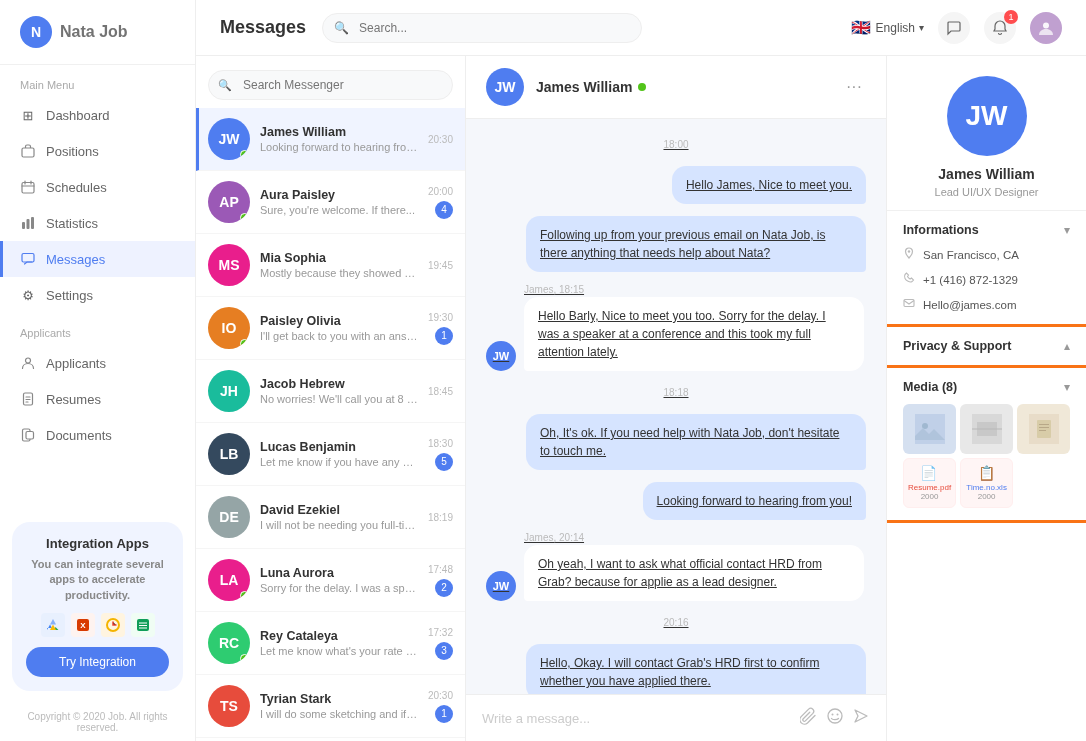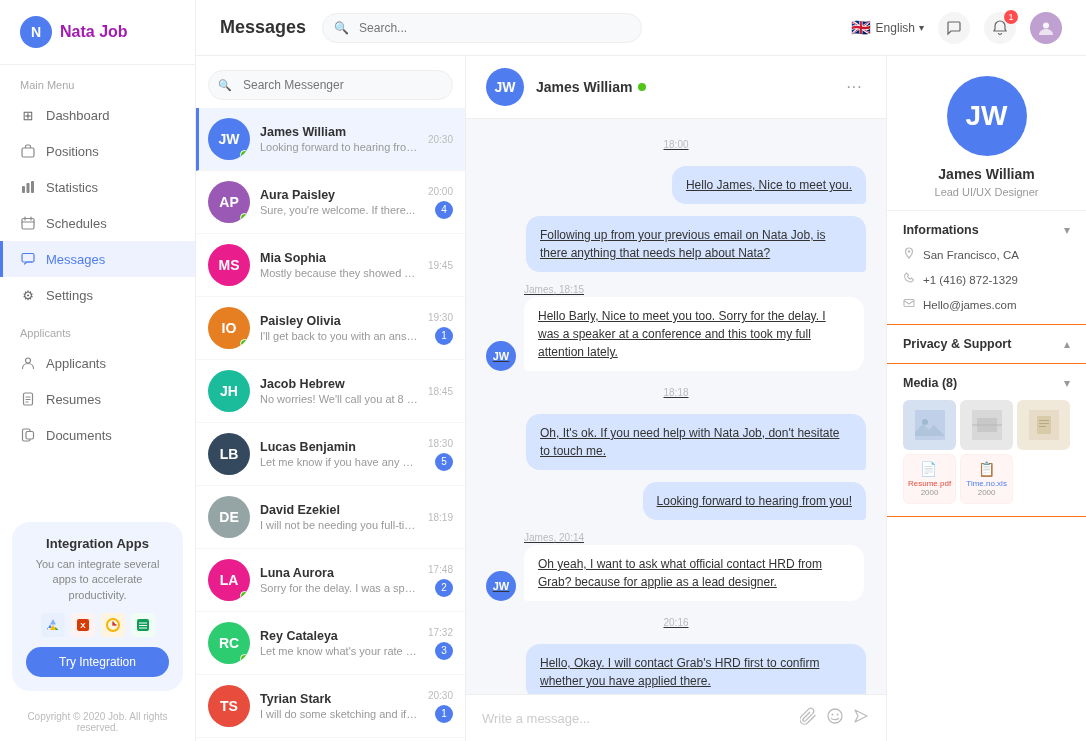--- a/index.html
+++ b/index.html
@@ -5,29 +5,29 @@
     * { box-sizing: border-box; margin: 0; padding: 0; }
     body { font-family: 'Segoe UI', Arial, sans-serif; background: #f0f2f5; font-size: 13px; color: #333; height: 741px; width: 1086px; overflow: hidden; }
 
     
     .app-wrapper { display: flex; height: 100%; width: 100%; }
 
     
     .sidebar { width: 196px; background: #fff; display: flex; flex-direction: column; height: 100%; border-right: 1px solid #eee; flex-shrink: 0; }
     .sidebar-logo { display: flex; align-items: center; gap: 8px; padding: 16px 20px; border-bottom: 1px solid #f0f0f0; }
     .logo-circle { width: 32px; height: 32px; border-radius: 50%; background: #4f7df0; color: #fff; display: flex; align-items: center; justify-content: center; font-weight: 700; font-size: 14px; }
-    .logo-text { color: #a21caf; font-weight: 700; font-size: 16px; }
+    .logo-text { color: #737373; font-weight: 700; font-size: 16px; }
     .sidebar-section-label { color: #aaa; font-size: 11px; padding: 14px 20px 6px; text-transform: none; }
     .sidebar-nav { list-style: none; }
     .sidebar-nav li { display: flex; align-items: center; gap: 10px; padding: 10px 20px; cursor: pointer; color: #666; font-size: 13px; border-radius: 0; transition: background 0.15s; }
     .sidebar-nav li.active { background: #eef2ff; color: #4f7df0; border-left: 3px solid #4f7df0; padding-left: 17px; }
     .nav-icon { width: 16px; height: 16px; display: inline-flex; align-items: center; justify-content: center; flex-shrink: 0; }
     .sidebar-integration { margin: auto 12px 12px; background: #f0f4ff; border-radius: 18px; padding: 14px; text-align: center; }
     .integration-title { font-weight: 600; font-size: 13px; margin-bottom: 6px; color: #333; }
-    .integration-desc { font-size: 11px; color: #888; margin-bottom: 10px; line-height: 1.4; }
+    .integration-desc { font-size: 11px; color: #888; margin-bottom: 10px; line-height: 1.4; font-weight: bold; }
     .integration-icons { display: flex; justify-content: center; gap: 6px; margin-bottom: 10px; }
     .int-icon { width: 24px; height: 24px; border-radius: 4px; display: flex; align-items: center; justify-content: center; font-size: 12px; font-weight: 700; }
     .try-btn { background: #4f7df0; color: #fff; border: none; border-radius: 20px; padding: 8px 20px; font-size: 12px; cursor: pointer; width: 100%; }
     .sidebar-copyright { text-align: center; font-size: 10px; color: #bbb; padding: 8px; }
 
     
     .main-content { flex: 1; display: flex; flex-direction: column; overflow: hidden; }
 
     
     .top-bar { height: 56px; background: #fff; display: flex; align-items: center; padding: 0 24px; border-bottom: 1px solid #eee; gap: 16px; flex-shrink: 0; }
@@ -85,21 +85,21 @@
     .chat-input { flex: 1; border: none; outline: none; font-size: 13px; color: #555; background: transparent; }
     .chat-input::placeholder { color: #ccc; }
     .input-action { background: none; border: none; cursor: pointer; color: #bbb; font-size: 16px; }
 
     
     .right-panel { width: 200px; background: #fff; flex-shrink: 0; border-left: 1px solid #eee; display: flex; flex-direction: column; overflow-y: auto; }
     .profile-section { display: flex; flex-direction: column; align-items: center; padding: 20px 16px 12px; border-bottom: 1px solid #f0f0f0; }
     .profile-avatar { width: 80px; height: 80px; border-radius: 50%; background: #e0e0e0; overflow: hidden; display: flex; align-items: center; justify-content: center; font-size: 28px; font-weight: 700; color: #fff; margin-bottom: 10px; }
     .profile-name { font-weight: 700; font-size: 14px; text-align: center; }
     .profile-role { font-size: 11px; color: #999; text-align: center; margin-top: 4px; }
-    .panel-section { padding: 12px 16px; border-bottom: 1px solid #f97316; }
+    .panel-section { padding: 12px 16px; border-bottom: 3px solid #f97316; }
     .panel-section-header { display: flex; align-items: center; justify-content: space-between; cursor: pointer; }
     .panel-section-title { font-weight: 600; font-size: 12.5px; color: #333; }
     .panel-chevron { color: #999; font-size: 12px; }
     .info-item { display: flex; align-items: center; gap: 8px; margin-top: 10px; font-size: 11.5px; color: #555; }
     .info-icon { color: #999; font-size: 12px; flex-shrink: 0; }
     .media-grid { display: grid; grid-template-columns: repeat(3, 1fr); gap: 4px; margin-top: 10px; }
     .media-thumb { border-radius: 6px; overflow: hidden; height: 50px; background: #f0f0f0; display: flex; align-items: center; justify-content: center; font-size: 10px; color: #999; }
     .media-doc { border-radius: 6px; background: #fff5f5; height: 50px; display: flex; flex-direction: column; align-items: center; justify-content: center; border: 1px solid #fee; font-size: 10px; color: #f56565; padding: 4px; }
     .doc-icon { font-size: 16px; margin-bottom: 2px; }
 
@@ -141,35 +141,35 @@
           <svg width="14" height="14" viewBox="0 0 14 14" fill="none">
               <rect x="1" y="4" width="12" height="9" rx="1.5" stroke="#888" stroke-width="1.2"></rect>
               <path d="M4.5 4V2.5A1.5 1.5 0 016 1h2a1.5 1.5 0 011.5 1.5V4" stroke="#888" stroke-width="1.2"></path>
             </svg>
         </span>
         <span>Positions</span>
       </li>
       <li>
         <span class="nav-icon">
           <svg width="14" height="14" viewBox="0 0 14 14" fill="none">
+              <rect x="1" y="2.5" width="12" height="10.5" rx="1.5" stroke="#888" stroke-width="1.2"></rect>
+              <path d="M4 1v3M10 1v3M1 6h12" stroke="#888" stroke-width="1.2" stroke-linecap="round"></path>
+            </svg>
+        </span>
+        <span>Schedules</span>
+      </li>
+      <li>
+        <span class="nav-icon">
+          <svg width="14" height="14" viewBox="0 0 14 14" fill="none">
               <rect x="1" y="6" width="3" height="7" rx="1" fill="#888"></rect>
               <rect x="5.5" y="3" width="3" height="10" rx="1" fill="#888"></rect>
               <rect x="10" y="1" width="3" height="12" rx="1" fill="#888"></rect>
             </svg>
         </span>
         <span>Statistics</span>
-      </li>
-      <li>
-        <span class="nav-icon">
-          <svg width="14" height="14" viewBox="0 0 14 14" fill="none">
-              <rect x="1" y="2.5" width="12" height="10.5" rx="1.5" stroke="#888" stroke-width="1.2"></rect>
-              <path d="M4 1v3M10 1v3M1 6h12" stroke="#888" stroke-width="1.2" stroke-linecap="round"></path>
-            </svg>
-        </span>
-        <span>Schedules</span>
       </li>
       <li class="active">
         <span class="nav-icon">
           <svg width="14" height="14" viewBox="0 0 14 14" fill="none">
               <rect x="1" y="1.5" width="12" height="8.5" rx="1.5" stroke="#4f7df0" stroke-width="1.2"></rect>
               <path d="M3.5 12l2.5-2h5" stroke="#4f7df0" stroke-width="1.2" stroke-linecap="round"></path>
             </svg>
         </span>
         <span>Messages</span>
       </li>

